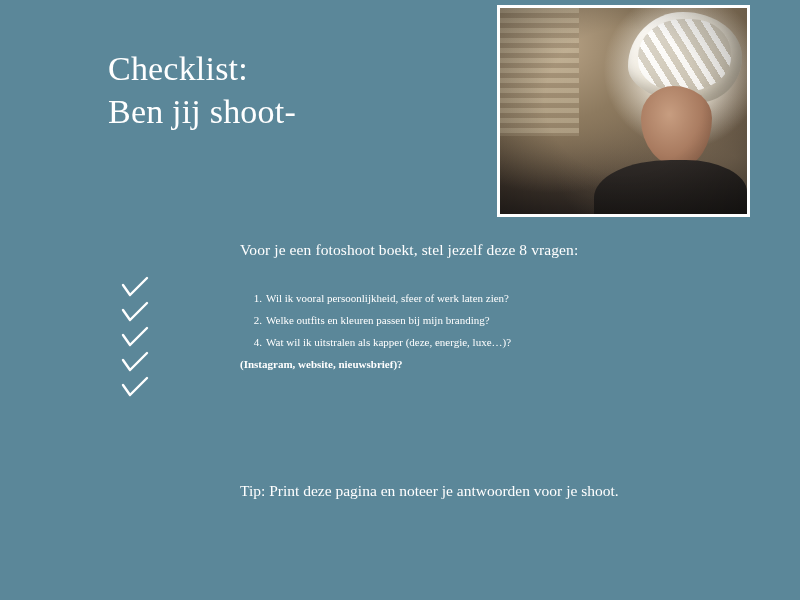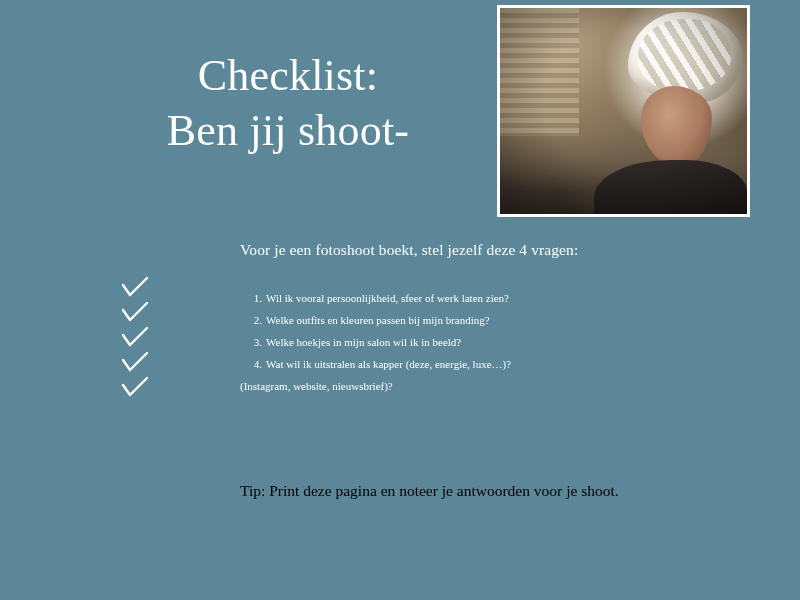--- a/index.html
+++ b/index.html
@@ -18,25 +18,24 @@
     height: 600px;
     background: #5b8799;
     overflow: hidden;
   }
   .title {
     position: absolute;
     left: 108px;
     top: 48px;
     width: 360px;
     color: #ffffff;
-    font-size: 44px;
+    font-size: 34px;
     line-height: 1.25;
     font-weight: normal;
     letter-spacing: 0.2px;
-    text-align: center;
   }
   .title-line {
     display: block;
     white-space: pre;
   }
 
   .photo-frame {
     position: absolute;
     left: 497px;
     top: 5px;
@@ -150,27 +149,28 @@
   }
   .q-num {
     display: inline-block;
     width: 22px;
     text-align: right;
     margin-right: 4px;
   }
   .q-cont {
     display: block;
     white-space: nowrap;
+    font-weight: bold;
   }
 
   .tip {
     position: absolute;
     left: 240px;
     top: 482px;
-    color: #000000;
+    color: #ffffff;
     font-size: 15.5px;
   }
 </style>
 </head>
 <body>
 
 <div class="slide">
 
   <div class="title">
     <span class="title-line">Checklist:</span>
@@ -179,21 +179,21 @@
 
   <div class="photo-frame">
     <div class="photo-canvas"></div>
     <div class="photo-blind"></div>
     <div class="photo-hairwrap"></div>
     <div class="photo-face"></div>
     <div class="photo-shoulder"></div>
     <div class="photo-vignette"></div>
   </div>
 
-  <div class="intro">Voor je een fotoshoot boekt, stel jezelf deze 4 vragen:</div>
+  <div class="intro">Voor je een fotoshoot boekt, stel jezelf deze 8 vragen:</div>
 
   <div class="checks">
     <div class="check">
       <svg width="30" height="24" viewBox="0 0 30 24" aria-hidden="true">
           <path d="M3 9 L10 19 L27 2" fill="none" stroke="#ffffff" stroke-width="2.4" stroke-linecap="round" stroke-linejoin="round"></path>
         </svg>
     </div>
     <div class="check">
       <svg width="30" height="24" viewBox="0 0 30 24" aria-hidden="true">
           <path d="M3 9 L10 19 L27 2" fill="none" stroke="#ffffff" stroke-width="2.4" stroke-linecap="round" stroke-linejoin="round"></path>
@@ -217,23 +217,20 @@
   </div>
 
   <div class="questions">
     <span class="q-row">
       <span class="q-num">1.</span><span>Wil ik vooral persoonlijkheid, sfeer of werk laten zien?</span>
     </span>
     <span class="q-row">
       <span class="q-num">2.</span><span>Welke outfits en kleuren passen bij mijn branding?</span>
     </span>
     <span class="q-row">
-      <span class="q-num">3.</span><span>Welke hoekjes in mijn salon wil ik in beeld?</span>
-    </span>
-    <span class="q-row">
       <span class="q-num">4.</span><span>Wat wil ik uitstralen als kapper (deze, energie, luxe…)?</span>
     </span>
     <span class="q-cont">(Instagram, website, nieuwsbrief)?</span>
   </div>
 
   <div class="tip">Tip: Print deze pagina en noteer je antwoorden voor je shoot.</div>
 
 </div>
 
 </body></html>

